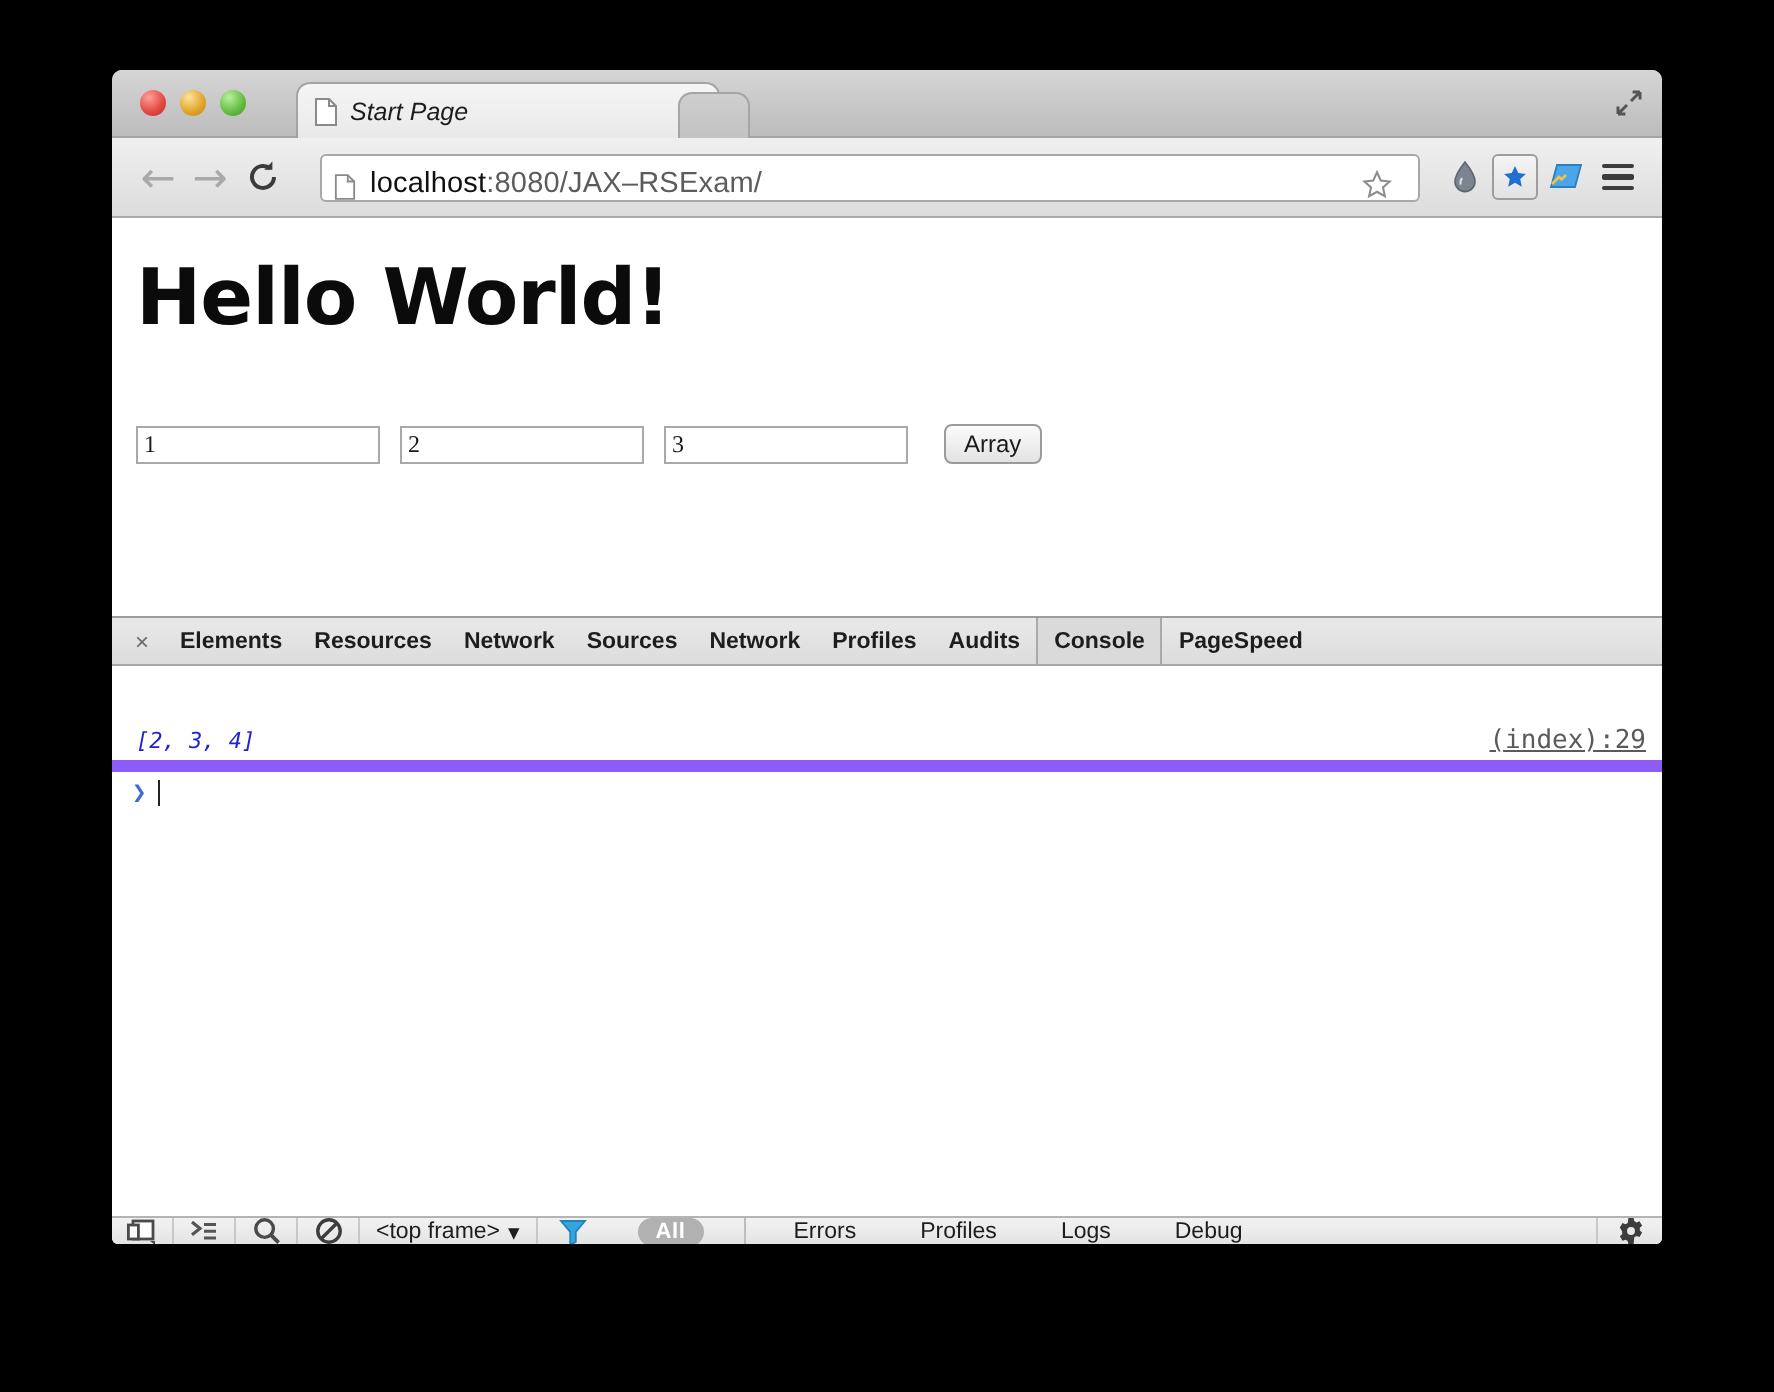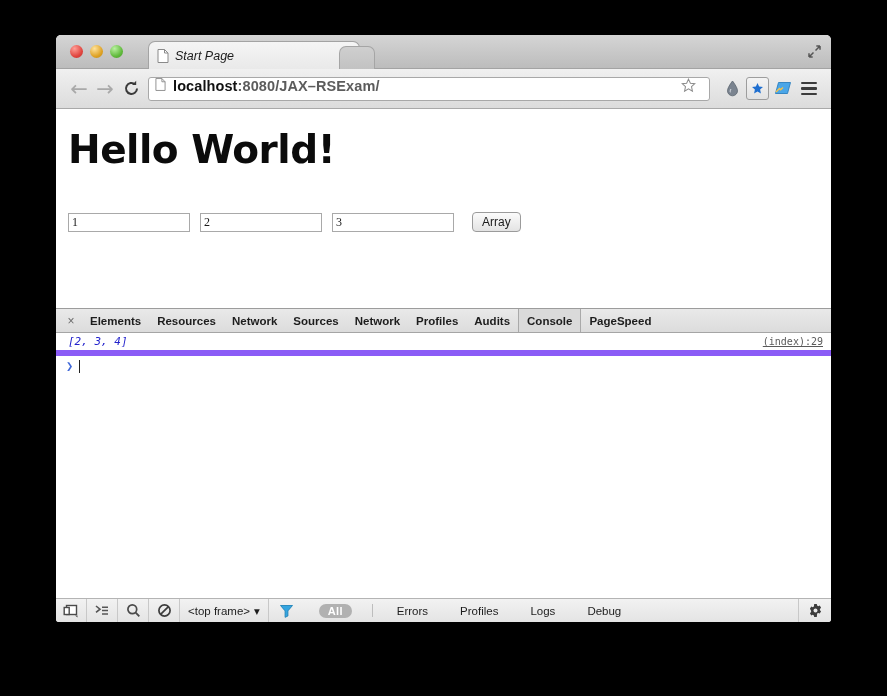--- a/index.html
+++ b/index.html
@@ -70,23 +70,23 @@
   
   .navbar {
     height: 40px; display: flex; align-items: center;
     background: linear-gradient(#f0f0f0, #dcdcdc);
     border-bottom: 1px solid #a9a9a9;
     padding: 0 10px;
   }
   .navbtn { width: 26px; height: 26px; display: flex; align-items: center; justify-content: center; }
   .navbtn.arrow { font-size: 21px; color: #a9a9a9; font-family: "DejaVu Sans", sans-serif; }
   .urlbar {
-    flex: 1; height: 24px; margin: 0 8px 0 4px;
+    flex: 1; height: 24px; margin: 0 8px 0 16px;
     background: #fff; border: 1px solid #a8a8a8; border-radius: 3px;
-    display: flex; align-items: flex-start; padding: 0 6px; font-weight: bold;
+    display: flex; align-items: flex-end; padding: 0 6px;
   }
   .urlbar .pageicon { width: 11px; height: 13px; margin-right: 7px; flex: none; }
   .url { font-size: 14.5px; color: #111; white-space: nowrap; letter-spacing: .1px; }
   .url .host { color: #111; }
   .url .rest { color: #5c5c5c; }
   .starbtn { width: 22px; margin-right: 4px; display: flex; align-items: center; justify-content: center; }
   .tool-icon { width: 24px; height: 26px; display: flex; align-items: center; justify-content: center; margin-left: 2px; }
   .tool-icon.boxed {
     background: linear-gradient(#f4f4f4, #e2e2e2);
     border: 1px solid #9d9d9d; border-radius: 3px;
@@ -140,32 +140,32 @@
   .console { flex: 1; background: #fff; overflow: hidden; position: relative; }
   .msg-row {
     display: flex; align-items: baseline; justify-content: space-between;
     padding: 2px 8px 2px 12px; border-bottom: 6px solid #8b5cf6;
   }
   .msg-text {
     font-family: "DejaVu Sans Mono", monospace; font-size: 11px;
     font-style: italic; color: #2222cc;
   }
   .msg-src {
-    font-family: "DejaVu Sans Mono", monospace; font-size: 10px;
-    color: #5a5a5a; text-decoration: underline;
+    font-family: "DejaVu Sans Mono", monospace; font-size: 13px;
+    color: #5a5a5a; text-decoration: underline; margin-top: 28px;
   }
   .prompt-row { display: flex; align-items: center; padding: 3px 8px 2px 10px; }
   .prompt-caret {
     color: #4169d8; font-family: "DejaVu Sans Mono", monospace;
     font-size: 12px; margin-right: 6px; font-weight: bold;
   }
   .caret-bar { width: 1px; height: 13px; background: #222; }
 
   .dt-status {
-    height: 24px; display: flex; align-items: stretch;
+    height: 14px; display: flex; align-items: stretch;
     background: linear-gradient(#f2f2f2, #e4e4e4);
     border-top: 1px solid #b4b4b4;
   }
   .st-btn {
     width: 31px; display: flex; align-items: center; justify-content: center;
     border-right: 1px solid #c8c8c8;
   }
   .frame-sel {
     display: flex; align-items: center; padding: 0 8px; gap: 4px;
     border-right: 1px solid #c8c8c8; font-size: 11.5px; color: #1d1d1d;

